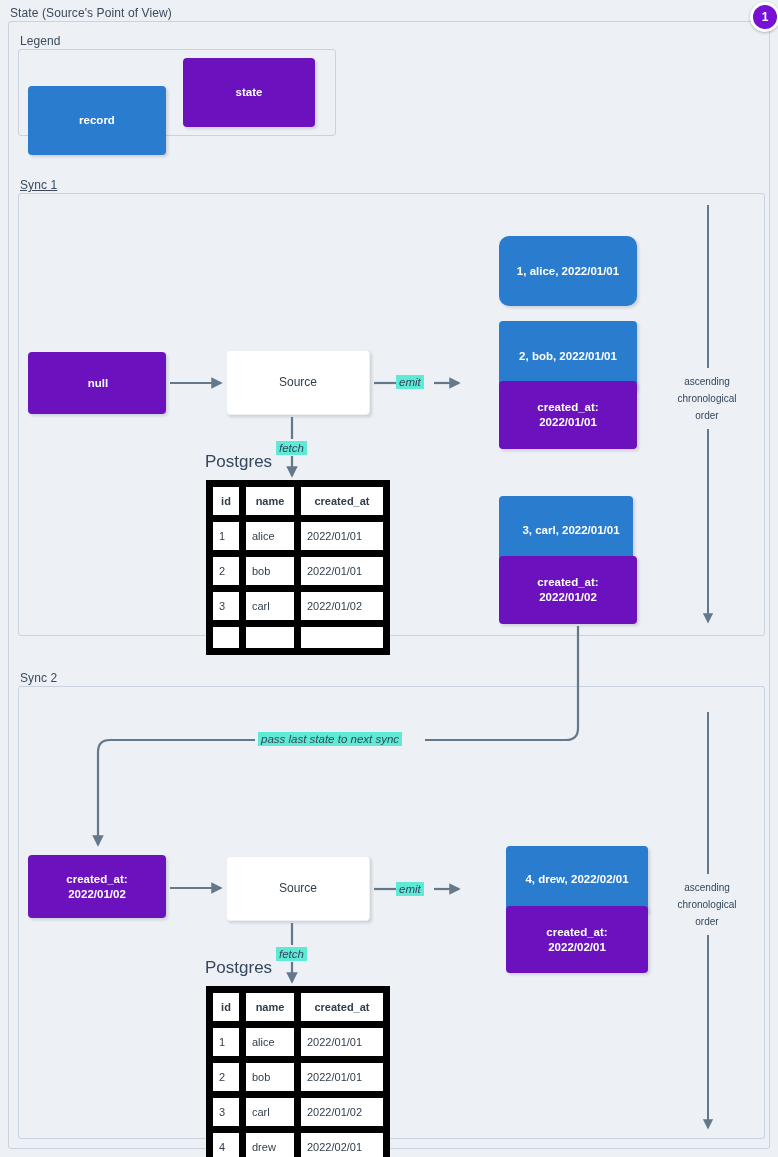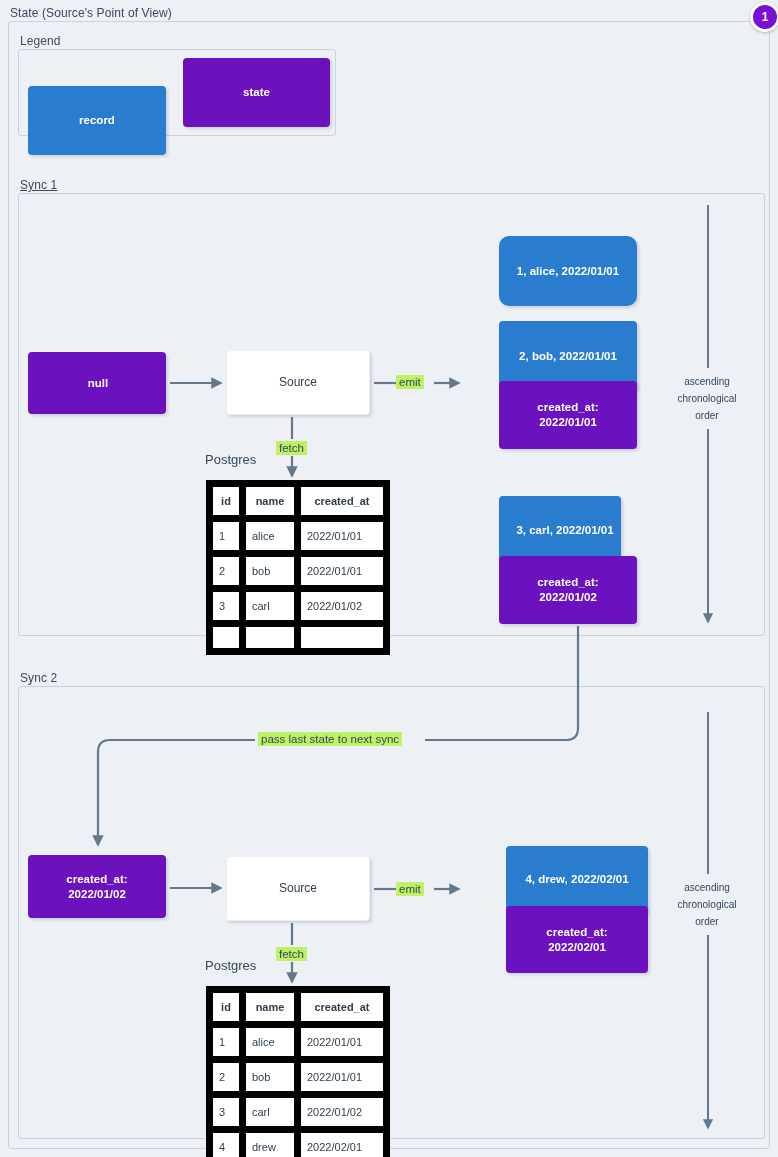--- a/index.html
+++ b/index.html
@@ -82,41 +82,41 @@
   .node.plain {
     background: #ffffff;
     color: #2f3e4d;
     font-weight: normal;
     font-size: 12px;
     border: 1px solid #eceff3;
   }
 
   
   #legend-record { left: 28px; top: 58px; width: 138px; height: 69px; }
-  #legend-state  { left: 183px; top: 58px; width: 147px; height: 69px; }
+  #legend-state  { left: 183px; top: 58px; width: 132px; height: 69px; }
 
   
   #s1-null   { left: 28px;  top: 352px; width: 138px; height: 62px; padding-left: 8px; }
   #s1-source { left: 226px; top: 350px; width: 144px; height: 65px; }
   #s1-rec1   { left: 499px; top: 208px; width: 138px; height: 70px; border-radius: 10px; }
   #s1-rec2   { left: 499px; top: 293px; width: 138px; height: 70px; }
   #s1-st1    { left: 499px; top: 381px; width: 138px; height: 68px; }
-  #s1-rec3   { left: 499px; top: 468px; width: 122px; height: 68px; padding-left: 16px; }
+  #s1-rec3   { left: 499px; top: 468px; width: 134px; height: 68px; padding-left: 16px; }
   #s1-st2    { left: 499px; top: 556px; width: 138px; height: 68px; }
 
   
   #s2-state  { left: 28px;  top: 855px; width: 138px; height: 63px; }
   #s2-source { left: 226px; top: 856px; width: 144px; height: 65px; }
   #s2-rec1   { left: 506px; top: 818px; width: 142px; height: 67px; }
   #s2-st1    { left: 506px; top: 906px; width: 142px; height: 67px; }
 
   
   .pg-label {
     position: absolute;
-    font-size: 13px;
+    font-size: 17px;
     color: #33475c;
     white-space: nowrap;
   }
   #pg1-label { left: 205px; top: 452px; }
   #pg2-label { left: 205px; top: 958px; }
 
   table.pg {
     position: absolute;
     border-collapse: collapse;
     background: #ffffff;
@@ -137,24 +137,25 @@
   table.pg col.c-name { width: 55px; }
   table.pg col.c-date { width: 89px; }
   #pg1-table { left: 206px; top: 480px; }
   #pg2-table { left: 206px; top: 986px; }
 
   
   .edge-label {
     position: absolute;
     font-size: 11.5px;
     color: #33475c;
-    background: #bef264;
+    background: #5eead4;
     padding: 0 3px;
     white-space: nowrap;
     line-height: 14px;
+    font-style: italic;
   }
   #s1-emit-label { left: 396px; top: 375px; }
   #s2-emit-label { left: 396px; top: 882px; }
   #s1-fetch-label { left: 276px; top: 441px; }
   #s2-fetch-label { left: 276px; top: 947px; }
   #pass-state-label { left: 258px; top: 732px; }
 
   .order-label {
     position: absolute;
     font-size: 10px;

